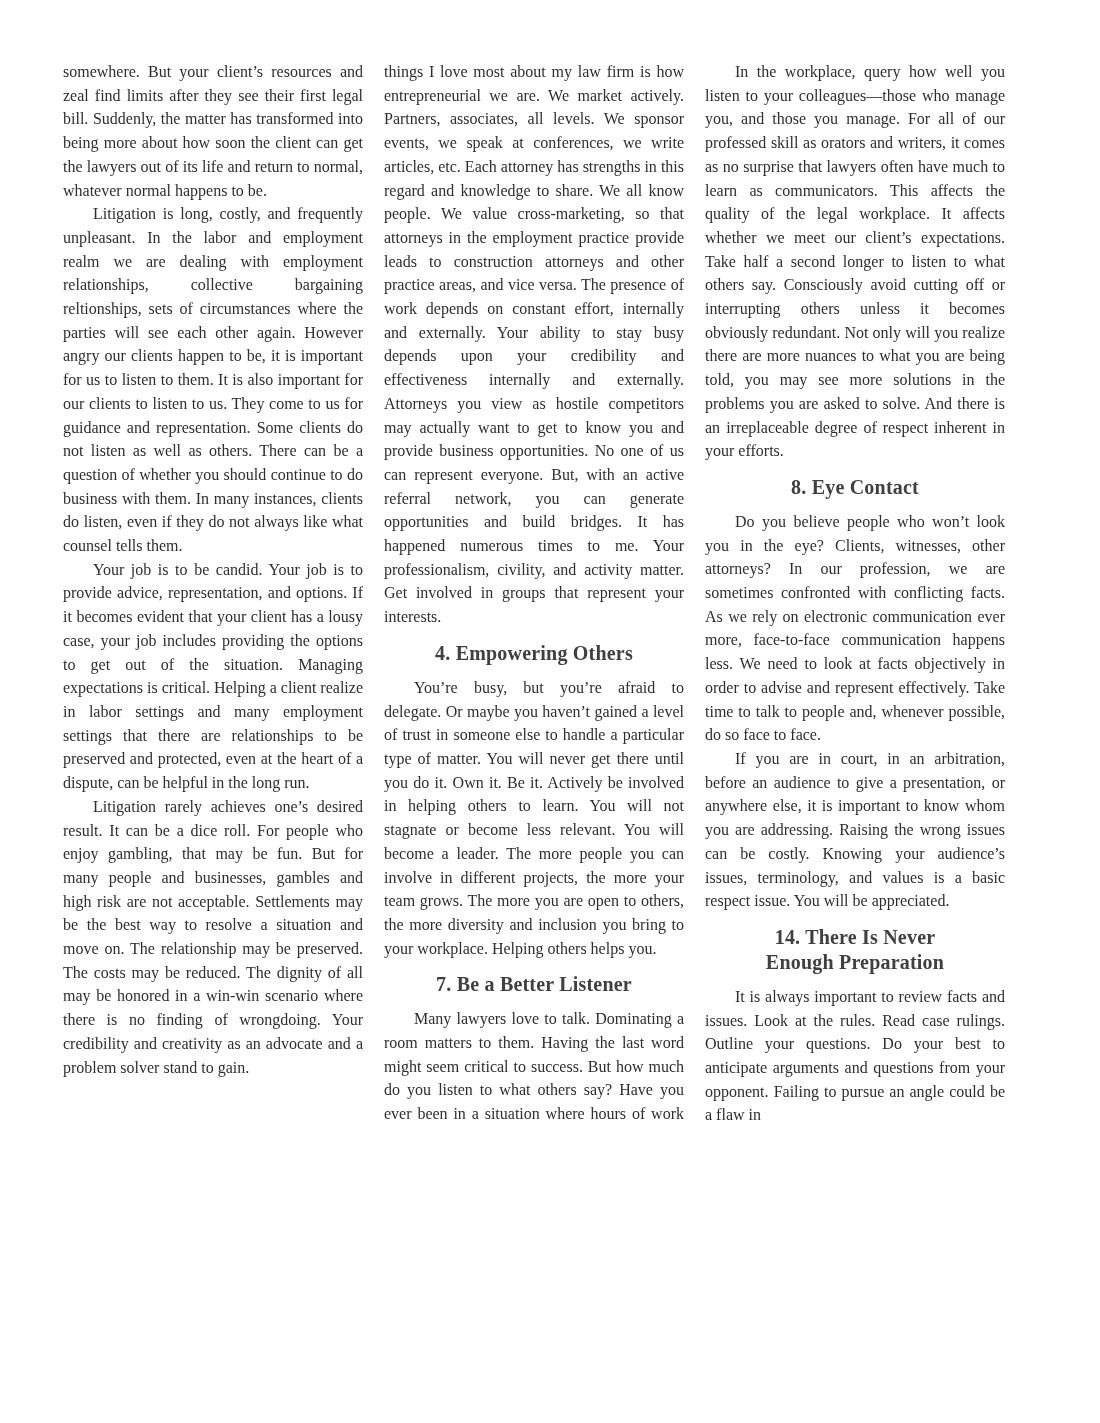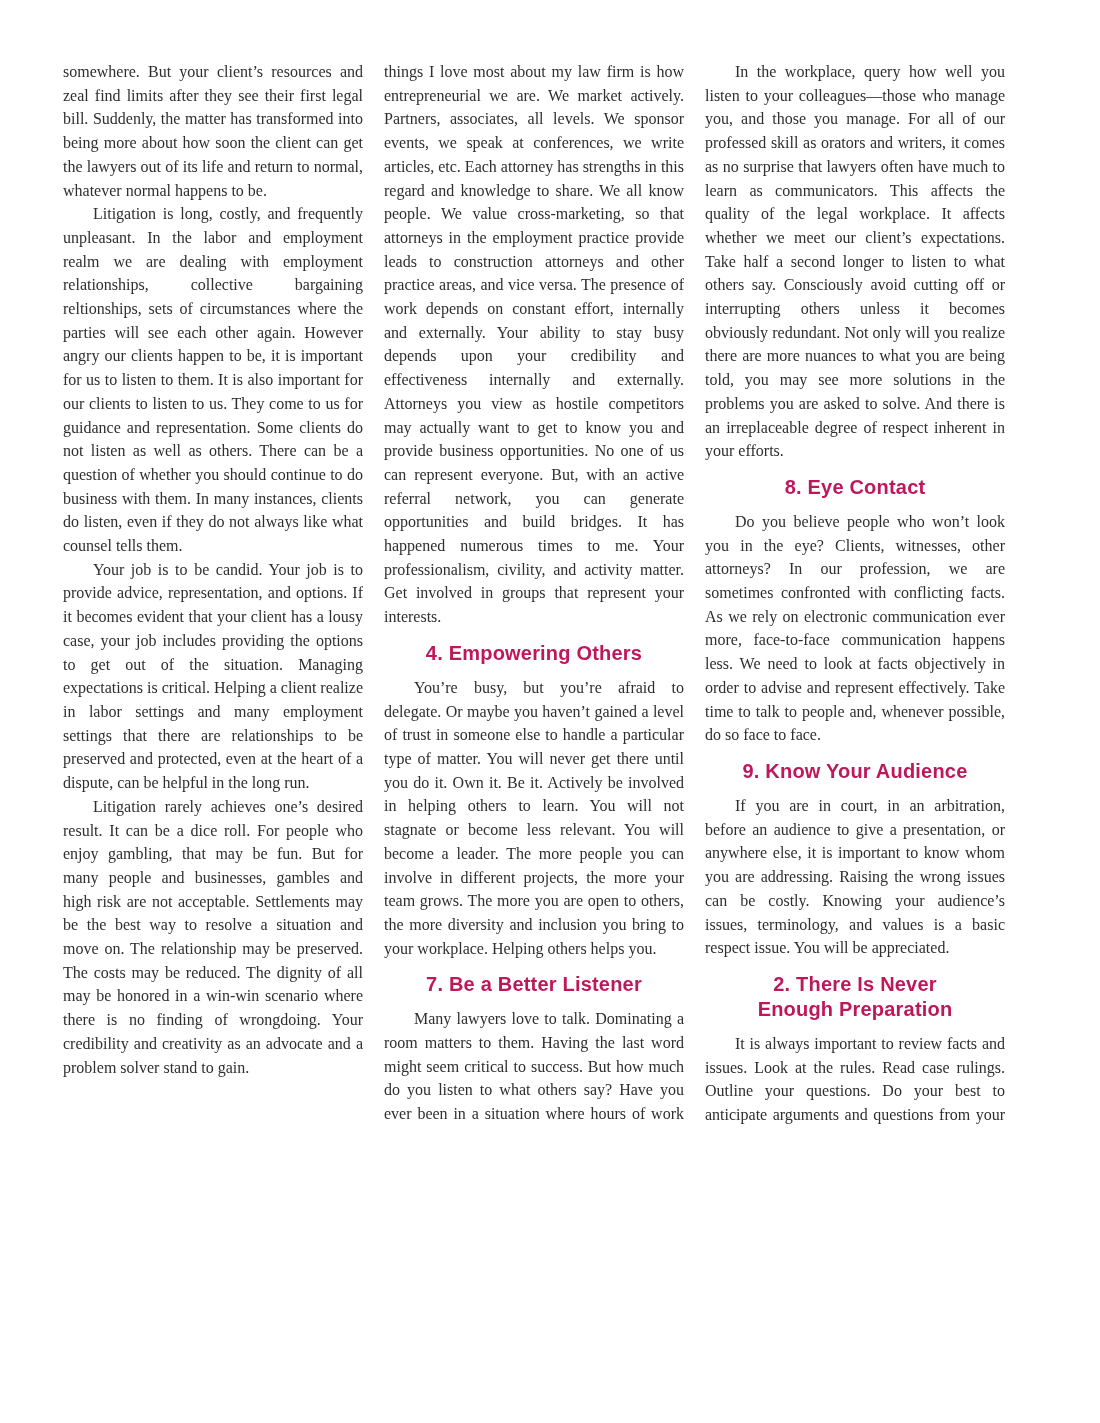--- a/index.html
+++ b/index.html
@@ -32,26 +32,26 @@
     margin: 0;
     font-size: 16px;
     line-height: 23.7px;
     text-align: justify;
     color: #2e2e2e;
     text-indent: 30px;
     hyphens: none;
   }
   p.body.cont { text-indent: 0; }
   h3.sec {
-    font-family: Liberation Sans, sans-serif;
+    font-family: Liberation Serif, serif;
     font-size: 20px;
     line-height: 25px;
     font-weight: bold;
     text-align: center;
-    color: #be185d;
+    color: #404040;
     letter-spacing: 0.2px;
     margin: 12px 0 10px 0;
     white-space: pre-line;
   }
   .foot-rule {
     position: absolute;
     left: 63px;
     top: 1352px;
     width: 942px;
     height: 3px;
@@ -90,23 +90,22 @@
         <p class="body cont">things I love most about my law firm is how entrepreneurial we are. We market actively. Partners, associates, all levels. We sponsor events, we speak at conferences, we write articles, etc. Each attorney has strengths in this regard and knowledge to share. We all know people. We value cross-marketing, so that attorneys in the employment practice provide leads to construction attorneys and other practice areas, and vice versa. The presence of work depends on constant effort, internally and externally. Your ability to stay busy depends upon your credibility and effectiveness internally and externally. Attorneys you view as hostile competitors may actually want to get to know you and provide business opportunities. No one of us can represent everyone. But, with an active referral network, you can generate opportunities and build bridges. It has happened numerous times to me. Your professionalism, civility, and activity matter. Get involved in groups that represent your interests.</p>
         <h3 class="sec">4. Empowering Others</h3>
         <p class="body">You’re busy, but you’re afraid to delegate. Or maybe you haven’t gained a level of trust in someone else to handle a particular type of matter. You will never get there until you do it. Own it. Be it. Actively be involved in helping others to learn. You will not stagnate or become less relevant. You will become a leader. The more people you can involve in different projects, the more your team grows. The more you are open to others, the more diversity and inclusion you bring to your workplace. Helping others helps you.</p>
         <h3 class="sec">7. Be a Better Listener</h3>
         <p class="body">Many lawyers love to talk. Dominating a room matters to them. Having the last word might seem critical to success. But how much do you listen to what others say? Have you ever been in a situation where hours of work went into a project for a valued client and then the client did not appreciate the effort? Maybe the outcome was not on point</p>
       </div>
     <div class="col" id="col-2">
         <p class="body">In the workplace, query how well you listen to your colleagues—those who manage you, and those you manage. For all of our professed skill as orators and writers, it comes as no surprise that lawyers often have much to learn as communicators. This affects the quality of the legal workplace. It affects whether we meet our client’s expectations. Take half a second longer to listen to what others say. Consciously avoid cutting off or interrupting others unless it becomes obviously redundant. Not only will you realize there are more nuances to what you are being told, you may see more solutions in the problems you are asked to solve. And there is an irreplaceable degree of respect inherent in your efforts.</p>
         <h3 class="sec">8. Eye Contact</h3>
         <p class="body">Do you believe people who won’t look you in the eye? Clients, witnesses, other attorneys? In our profession, we are sometimes confronted with conflicting facts. As we rely on electronic communication ever more, face-to-face communication happens less. We need to look at facts objectively in order to advise and represent effectively. Take time to talk to people and, whenever possible, do so face to face.</p>
-        <h3 class="sec">9. Know Your Audience</h3>
         <p class="body">If you are in court, in an arbitration, before an audience to give a presentation, or anywhere else, it is important to know whom you are addressing. Raising the wrong issues can be costly. Knowing your audience’s issues, terminology, and values is a basic respect issue. You will be appreciated.</p>
-        <h3 class="sec">2. There Is Never
+        <h3 class="sec">14. There Is Never
 Enough Preparation</h3>
         <p class="body">It is always important to review facts and issues. Look at the rules. Read case rulings. Outline your questions. Do your best to anticipate arguments and questions from your opponent. Failing to pursue an angle could be a flaw in</p>
       </div>
   </div>
 
   <div class="foot-rule"></div>
 
   <div class="footer">
     <span class="left">26</span>
     <span class="center">California Labor &amp; Employment Law Review</span>

